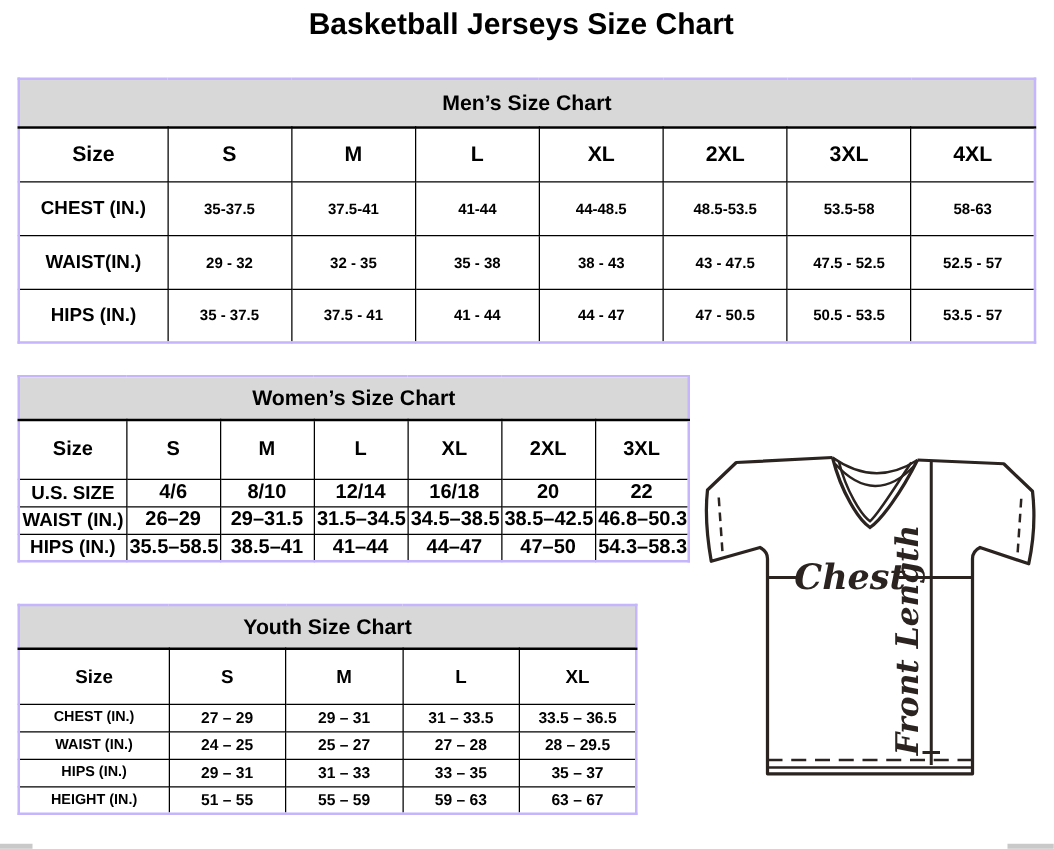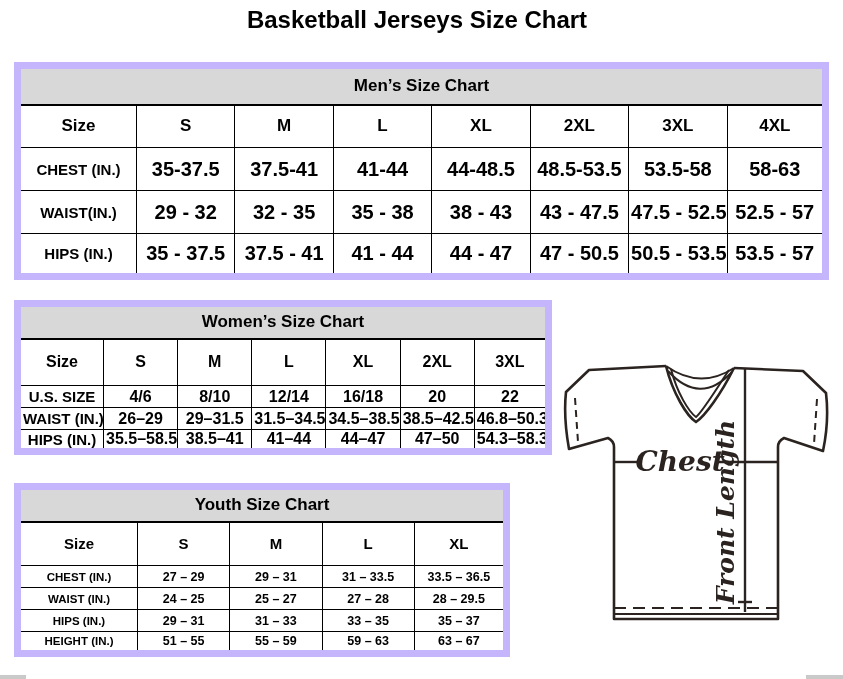--- a/index.html
+++ b/index.html
@@ -7,37 +7,37 @@
     width:843px;height:679px;position:relative;overflow:hidden;
     background:#ffffff;color:#000;
     font-family:"Liberation Sans",sans-serif;
   }
   .page-title{
     position:absolute;top:6px;left:0;width:808px;
     text-align:center;font-size:24px;font-weight:bold;letter-spacing:0px;margin-left:13px;
   }
   table.size-table{
     position:absolute;border-collapse:collapse;table-layout:fixed;
-    border:7px solid #c4b5fd;background:#fff;
+    border:2px solid #c4b5fd;background:#fff;
   }
   table.size-table th,table.size-table td{
     border:1px solid #000;text-align:center;vertical-align:middle;
     font-weight:bold;padding:0 2px;overflow:hidden;white-space:nowrap;
   }
   tr.chart-header th{
     background:#d8d8d8;font-size:17px;border-bottom:2px solid #000;
   }
   
   table.mens{left:14px;top:62px;width:815px;}
   .mens tr.chart-header{height:39px;}
   .mens tr.size-row{height:43px;}
   .mens tr.size-row th{font-size:17px;}
   .mens tr.data-row{height:43px;}
   .mens tr.data-row th{font-size:15px;}
-  .mens tr.data-row td{font-size:20px;}
+  .mens tr.data-row td{font-size:12px;}
   
   table.womens{left:14px;top:300px;width:538px;}
   .womens tr.chart-header{height:35px;margin-top:32px;}
   .womens tr.size-row{height:47px;}
   .womens tr.size-row th{font-size:16px;}
   .womens tr.data-row{height:22px;}
   .womens tr.data-row th{font-size:15px;}
   .womens tr.data-row td{font-size:16px;}
   
   table.youth{left:14px;top:483px;width:496px;}

